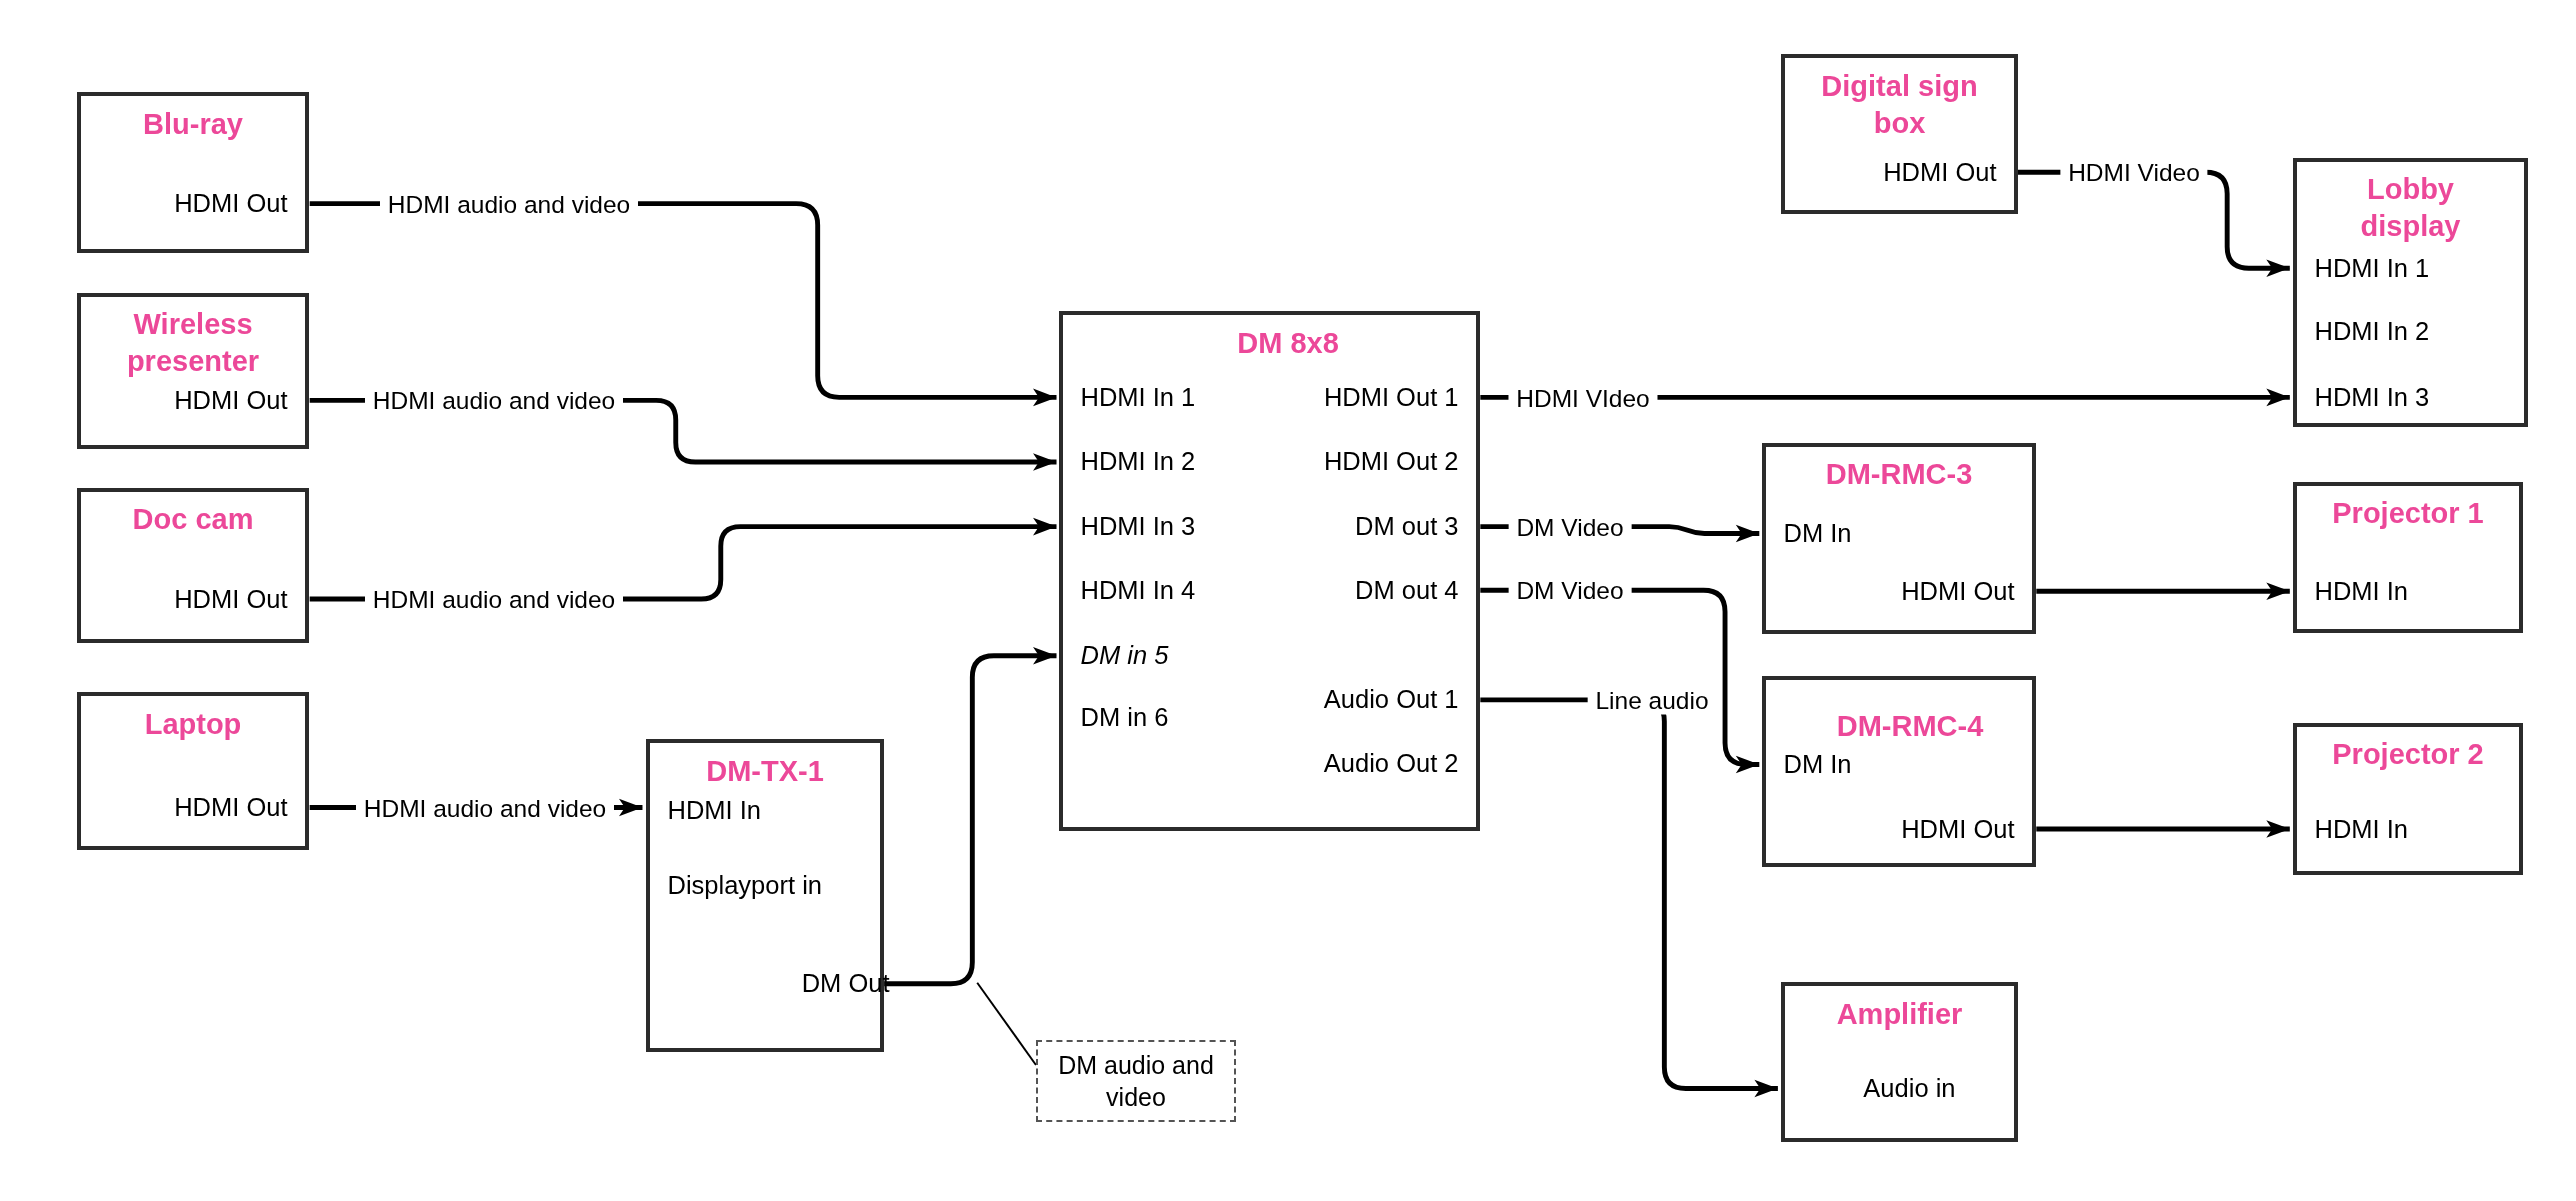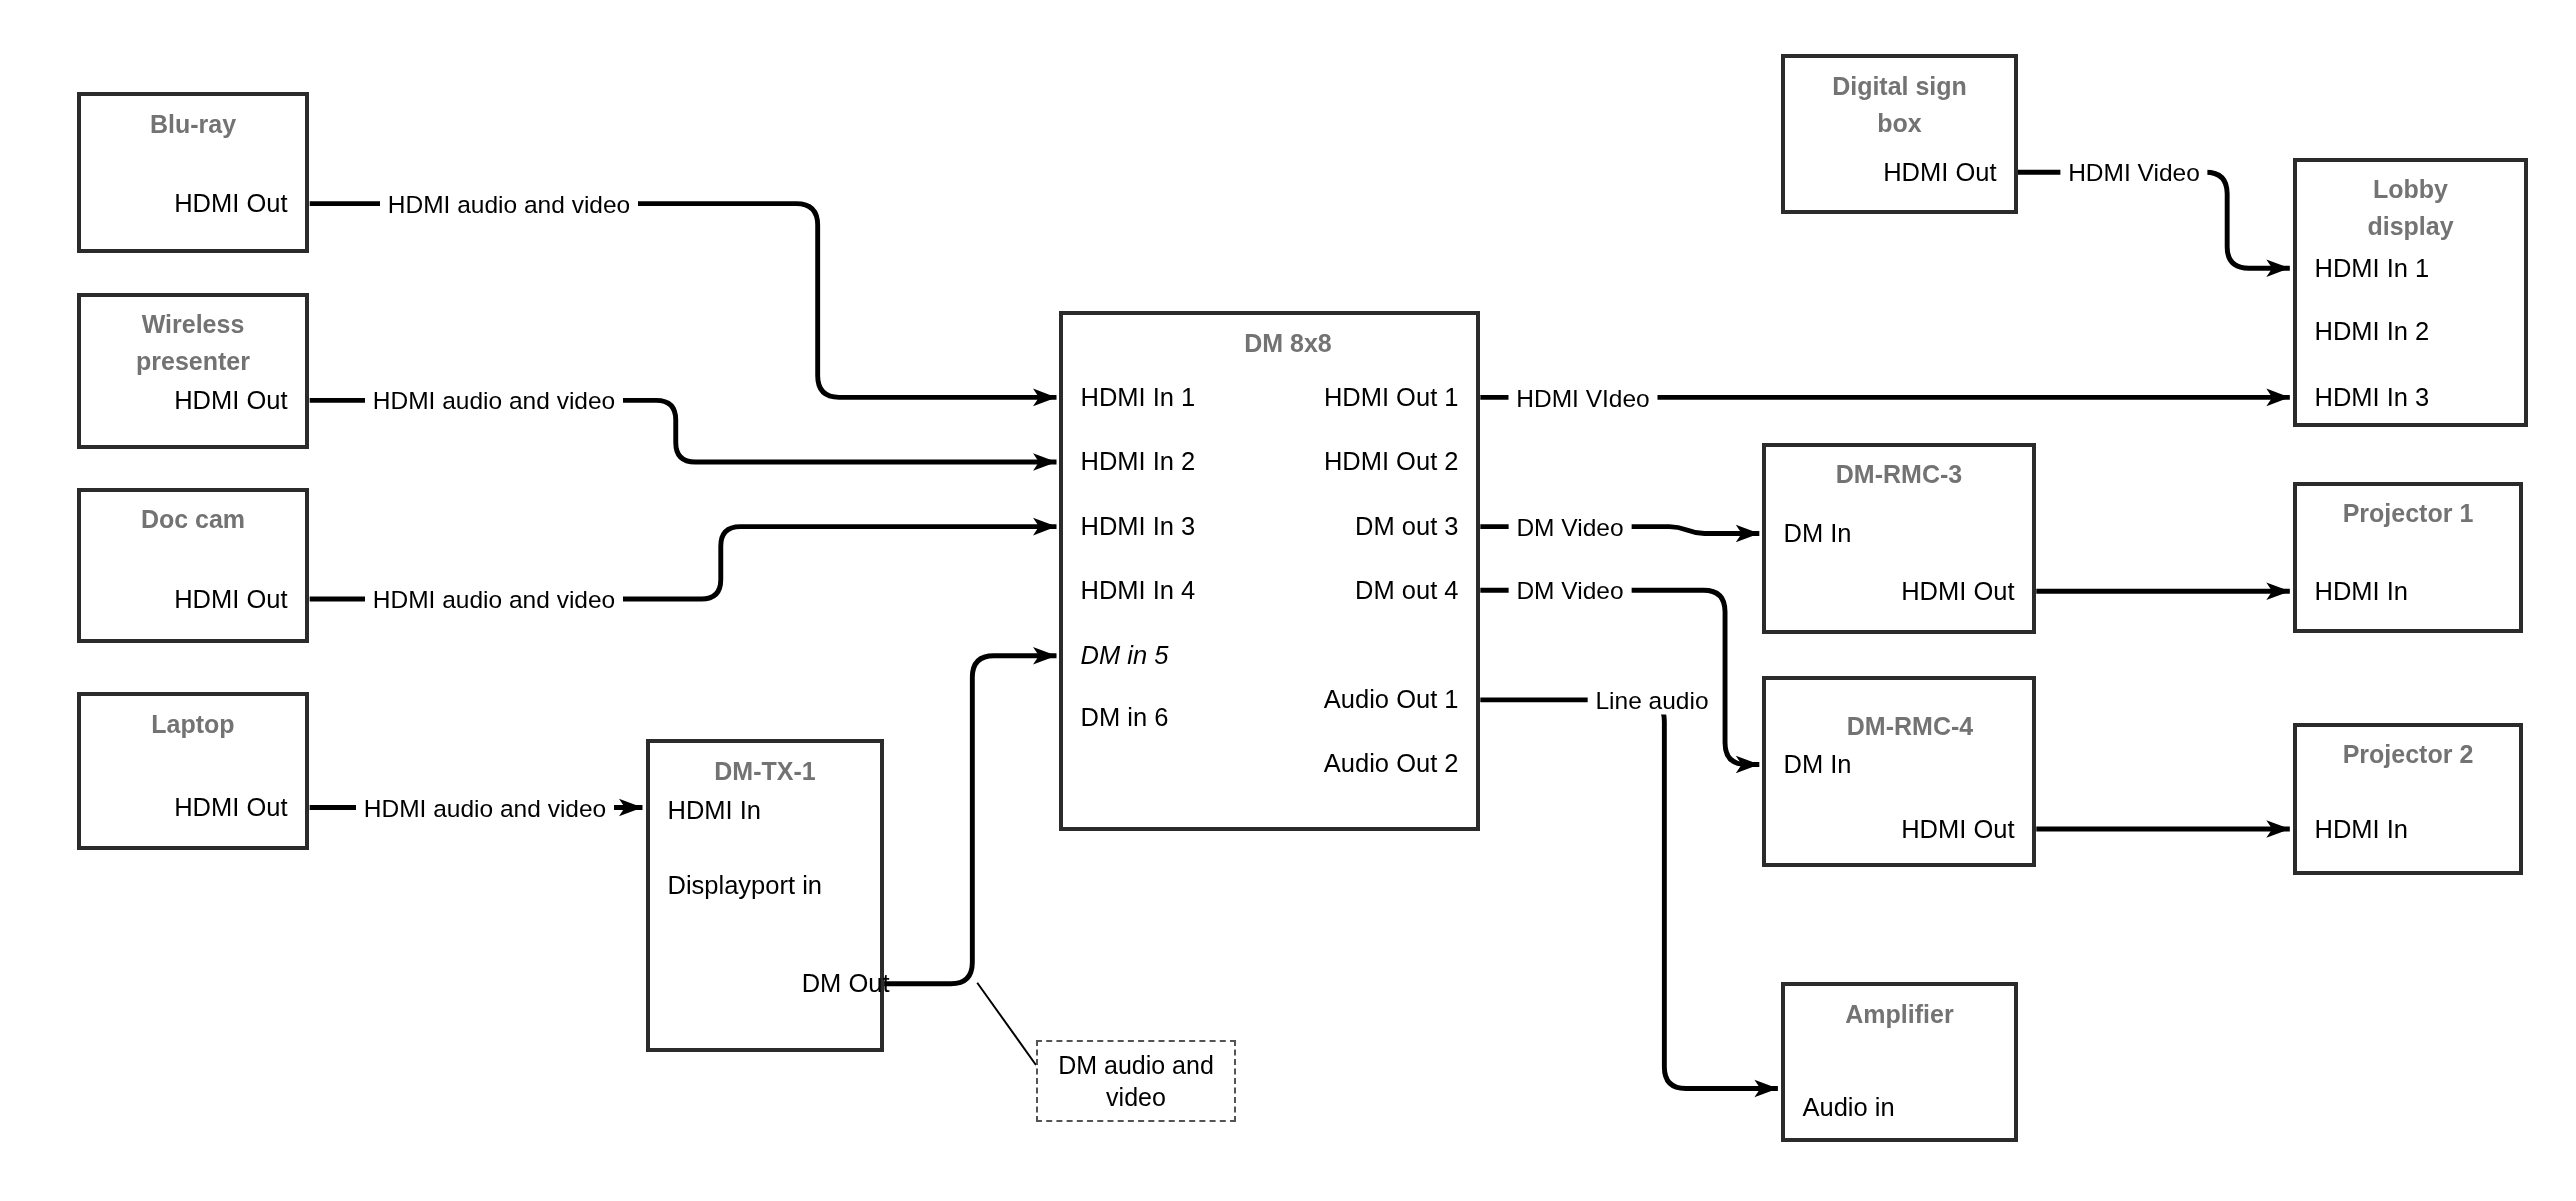--- a/index.html
+++ b/index.html
@@ -14,23 +14,23 @@
   .node{
     position:absolute;
     border:4.9px solid #2b2b2b;
     background:#ffffff;
     box-sizing:border-box;
   }
   .node-title{
     position:absolute;
     text-align:center;
     font-weight:bold;
-    font-size:25px;
+    font-size:29px;
     line-height:37px;
-    color:#737373;
+    color:#ec4899;
     white-space:pre-line;
     box-sizing:border-box;
   }
   .port{
     position:absolute;
     font-size:25.5px;
     line-height:31px;
     color:#000000;
     box-sizing:border-box;
     padding:0 21.5px;
@@ -136,21 +136,21 @@
     <div class="port" style="left: 2293px; top: 576px; width: 230px; text-align: left;">HDMI In</div>
     <div class="node" style="left: 1762px; top: 676px; width: 274px; height: 191px; border-color: rgb(43, 43, 43);"></div>
     <div class="node-title" style="left: 1762px; top: 708px; width: 296px;">DM-RMC-4</div>
     <div class="port" style="left: 1762px; top: 749px; width: 274px; text-align: left;">DM In</div>
     <div class="port" style="left: 1762px; top: 814px; width: 274px; text-align: right;">HDMI Out</div>
     <div class="node" style="left: 2293px; top: 723px; width: 230px; height: 152px; border-color: rgb(43, 43, 43);"></div>
     <div class="node-title" style="left: 2293px; top: 736px; width: 230px;">Projector 2</div>
     <div class="port" style="left: 2293px; top: 814px; width: 230px; text-align: left;">HDMI In</div>
     <div class="node" style="left: 1781px; top: 982px; width: 237px; height: 160px; border-color: rgb(43, 43, 43);"></div>
     <div class="node-title" style="left: 1781px; top: 996px; width: 237px;">Amplifier</div>
-    <div class="port" style="left: 1781px; top: 1073px; width: 196px; text-align: left; margin-top: 19px;">Audio in</div>
+    <div class="port" style="left: 1781px; top: 1073px; width: 196px; text-align: right;">Audio in</div>
     <div class="edge-label" style="left: 509px; top: 204px;">HDMI audio and video</div>
     <div class="edge-label" style="left: 494px; top: 400px;">HDMI audio and video</div>
     <div class="edge-label" style="left: 494px; top: 599px;">HDMI audio and video</div>
     <div class="edge-label" style="left: 485px; top: 808px;">HDMI audio and video</div>
     <div class="edge-label" style="left: 1583px; top: 398px;">HDMI VIdeo</div>
     <div class="edge-label" style="left: 1570px; top: 527px;">DM Video</div>
     <div class="edge-label" style="left: 1570px; top: 590px;">DM Video</div>
     <div class="edge-label" style="left: 1652px; top: 700px;">Line audio</div>
     <div class="edge-label" style="left: 2134px; top: 172px;">HDMI Video</div>
     <div class="note" style="left: 1036px; top: 1040px; width: 200px; height: 82px;">DM audio and

